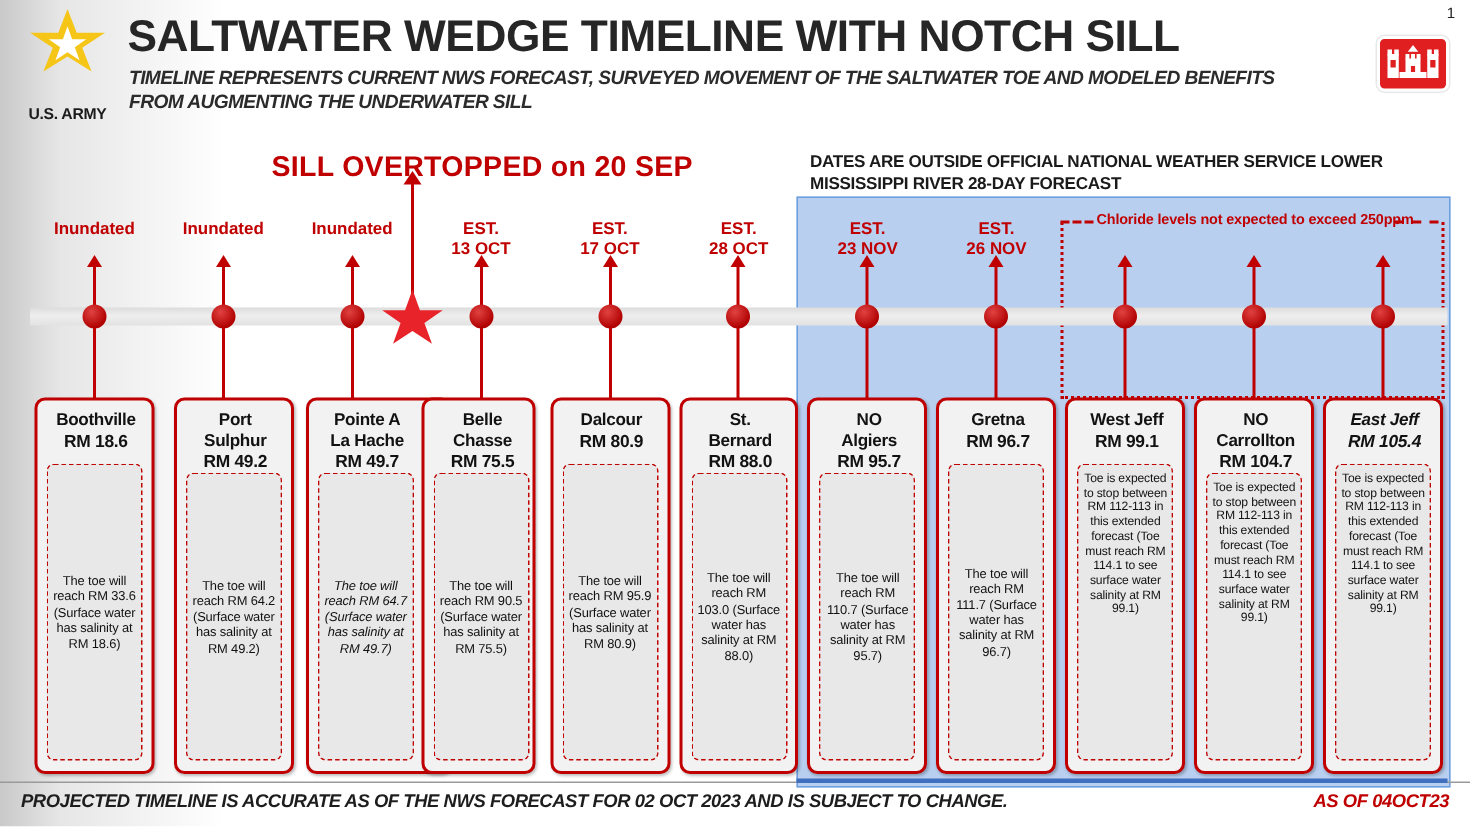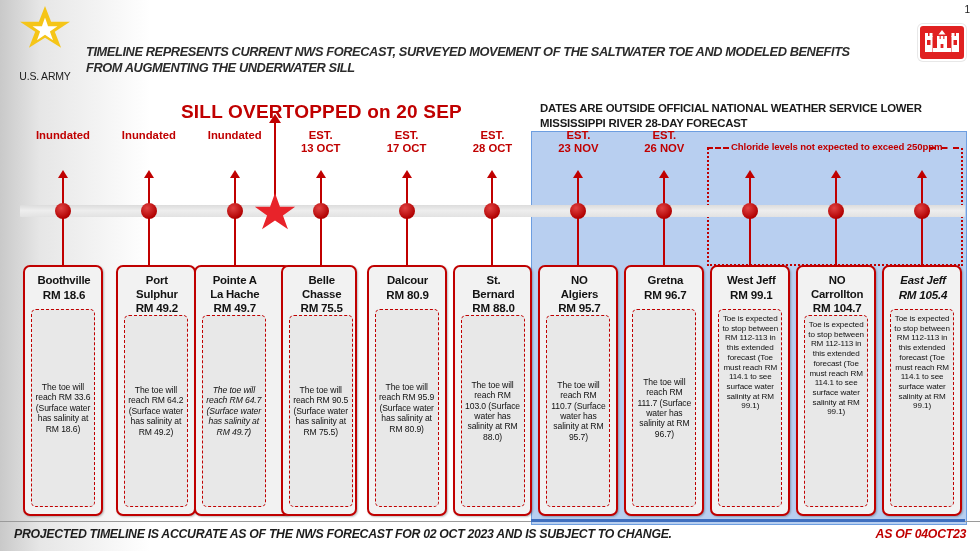--- a/index.html
+++ b/index.html
@@ -28,21 +28,21 @@
     background:#f5c518;
     clip-path:polygon(50% 0%,61.8% 34.5%,98% 34.5%,68.9% 56%,80.9% 90.5%,50% 69%,19.1% 90.5%,31.1% 56%,2% 34.5%,38.2% 34.5%);
     position:relative;
   }
   .star::after{
     content:"";position:absolute;left:50%;top:50%;transform:translate(-50%,-46%);
     width:26px;height:25px;background:#ffffff;
     clip-path:polygon(50% 0%,61.8% 34.5%,98% 34.5%,68.9% 56%,80.9% 90.5%,50% 69%,19.1% 90.5%,31.1% 56%,2% 34.5%,38.2% 34.5%);
   }
   .army-word{
-    font-size:10.5px;font-weight:normal;color:#1b1b1b;letter-spacing:-0.2px;margin-top:18px;
+    font-size:10.5px;font-weight:bold;color:#1b1b1b;letter-spacing:-0.2px;margin-top:18px;
   }
   .title{
     position:absolute;left:85px;top:8px;
     font-size:29.5px;font-weight:bold;color:#262626;
     letter-spacing:-0.3px;white-space:nowrap;
   }
   .subtitle{
     position:absolute;left:86px;top:44px;width:790px;
     font-size:12.8px;font-style:italic;font-weight:bold;color:#2b2b2b;
     line-height:16px;letter-spacing:-0.4px;
@@ -101,21 +101,21 @@
     position:absolute;left:20px;top:205px;width:945px;height:12px;
     background:linear-gradient(to bottom,#dcdcdc,#eeeeee 45%,#e2e2e2);
     border-radius:1px;
   }
 
   
   .cols{position:absolute;left:0;top:0;width:980px;height:551px;}
   .col{position:absolute;top:0;width:78px;height:551px;}
 
   .col-label{
-    position:absolute;width:100%;text-align:center;top:129px;
+    position:absolute;width:100%;text-align:center;top:147px;
     font-size:11.3px;font-weight:bold;color:#c00000;line-height:13px;white-space:pre-line;
   }
   .col-arrowhead{
     position:absolute;left:50%;margin-left:-5px;top:170px;width:0;height:0;
     border-left:5px solid transparent;border-right:5px solid transparent;border-bottom:8px solid #c00000;
   }
   .col-stem{
     position:absolute;left:50%;margin-left:-1px;top:177px;width:2px;height:100px;background:#c00000;
   }
   .col-dot{
@@ -175,20 +175,21 @@
 </head>
 <body>
 
 <div class="slide">
 
   <div class="header">
     <div class="army-logo">
       <div class="star"></div>
       <div class="army-word">U.S. ARMY</div>
     </div>
+    <div class="title">SALTWATER WEDGE TIMELINE WITH NOTCH SILL</div>
     <div class="subtitle">TIMELINE REPRESENTS CURRENT NWS FORECAST, SURVEYED MOVEMENT OF THE SALTWATER TOE AND MODELED BENEFITS FROM AUGMENTING THE UNDERWATER SILL</div>
     <div class="castle">
       <svg width="36" height="25" viewBox="0 0 36 25">
         <g fill="#ffffff">
           <rect x="1" y="3" width="3" height="4"></rect>
             <rect x="5.5" y="3" width="3" height="4"></rect>
           <rect x="1" y="6" width="7.5" height="16"></rect>
           <rect x="27.5" y="3" width="3" height="4"></rect>
             <rect x="32" y="3" width="3" height="4"></rect>
           <rect x="27.5" y="6" width="7.5" height="16"></rect>
@@ -247,21 +248,21 @@
           <div class="card-inner" style="top: 48px; height: auto; bottom: 7px;">
             <div class="card-inner-text">The toe will reach RM 64.2 (Surface water has salinity at RM 49.2)</div>
           </div>
         </div>
       </div>
       <div class="col" style="left: 191.818px; width: 85.9091px;">
         <div class="col-label">Inundated</div>
         <div class="col-arrowhead"></div>
         <div class="col-stem"></div>
         <div class="col-dot"></div>
-        <div class="card" style="width: 97px; left: 2px;">
+        <div class="card" style="width: 97px; left: 12px;">
           <div class="card-title" style="width: 73.9091px;">Pointe A
 La Hache<div class="card-rm">RM 49.7</div></div>
           <div class="card-inner" style="top: 48px; height: auto; bottom: 7px; font-style: italic;">
             <div class="card-inner-text">The toe will reach RM 64.7 (Surface water has salinity at RM 49.7)</div>
           </div>
         </div>
       </div>
       <div class="col" style="left: 277.727px; width: 85.9091px;">
         <div class="col-label">EST.
 13 OCT</div>

